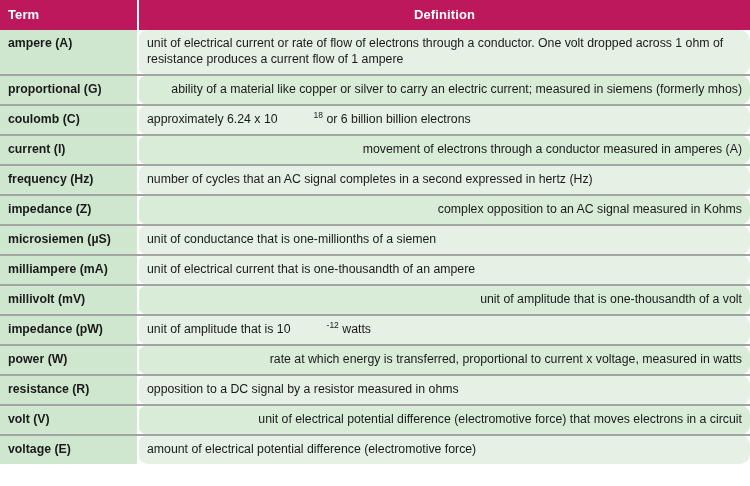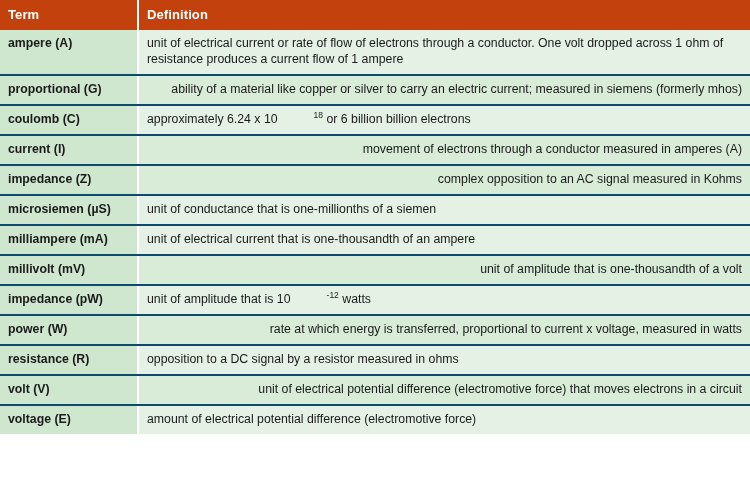--- a/index.html
+++ b/index.html
@@ -15,42 +15,42 @@
   }
   #glossary-table {
     width: 750px;
     border-collapse: collapse;
     table-layout: fixed;
   }
   #glossary-table col.term-col { width: 138px; }
   #glossary-table col.def-col  { width: 612px; }
 
   thead th {
-    background: #c2410c;
+    background: #be185d;
     color: #ffffff;
     font-size: 13px;
     font-weight: bold;
     text-align: left;
     padding: 7px 8px 8px 8px;
     vertical-align: middle;
     border-right: 2px solid #ffffff;
     letter-spacing: 0.1px;
   }
-  thead th:last-child { border-right: none; }
+  thead th:last-child { border-right: none; text-align: center; }
 
   tbody td {
     font-size: 12.3px;
     color: #1a1a1a;
     vertical-align: top;
     padding: 6px 8px 6px 8px;
     border-right: 2px solid #ffffff;
-    border-bottom: 2px solid #0c4a6e;
+    border-bottom: 2px solid #a3a3a3;
     line-height: 1.30;
   }
-  tbody td:last-child { border-right: none; }
+  tbody td:last-child { border-right: none; border-radius: 10px; }
   tbody tr:last-child td { border-bottom: none; }
 
   tbody td.term {
     font-weight: bold;
     background: #cfe6cf;
     white-space: nowrap;
   }
   tbody td.def {
     background: #e4f1e4;
   }
@@ -87,20 +87,24 @@
         <td class="def">ability of a material like copper or silver to carry an electric current; measured in siemens (formerly mhos)</td>
       </tr>
       <tr>
         <td class="term">coulomb (C)</td>
         <td class="def">approximately 6.24 x 10<sup>18</sup> or 6 billion billion electrons</td>
       </tr>
       <tr class="alt">
         <td class="term">current (I)</td>
         <td class="def">movement of electrons through a conductor measured in amperes (A)</td>
       </tr>
+      <tr>
+        <td class="term">frequency (Hz)</td>
+        <td class="def">number of cycles that an AC signal completes in a second expressed in hertz (Hz)</td>
+      </tr>
       <tr class="alt">
         <td class="term">impedance (Z)</td>
         <td class="def">complex opposition to an AC signal measured in Kohms</td>
       </tr>
       <tr>
         <td class="term">microsiemen (µS)</td>
         <td class="def">unit of conductance that is one-millionths of a siemen</td>
       </tr>
       <tr>
         <td class="term">milliampere (mA)</td>

